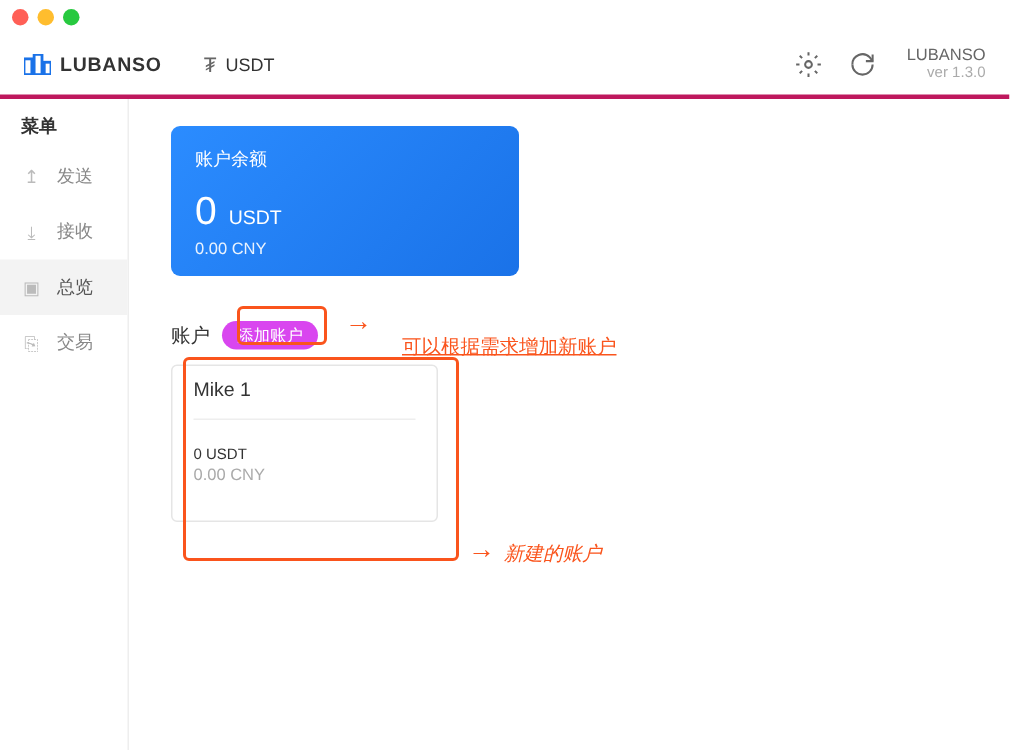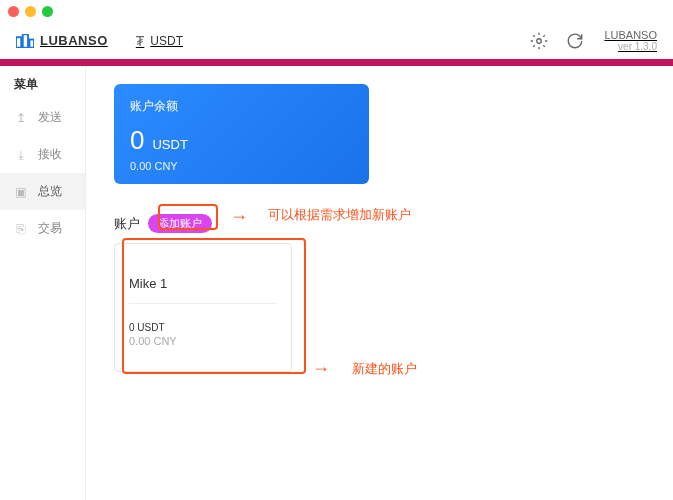--- a/index.html
+++ b/index.html
@@ -4,21 +4,21 @@
   <style>
     * { margin: 0; padding: 0; box-sizing: border-box; font-family: -apple-system, BlinkMacSystemFont, "Segoe UI", sans-serif; }
     body { width: 673px; height: 500px; background: #fff; overflow: hidden; position: relative; }
     
     .titlebar { height: 22px; display: flex; align-items: center; padding-left: 8px; gap: 6px; }
     .traffic-dot { width: 11px; height: 11px; border-radius: 50%; }
     .traffic-red { background: #ff5f56; }
     .traffic-yellow { background: #ffbd2e; }
     .traffic-green { background: #27c93f; }
     
-    .header { height: 44px; display: flex; align-items: center; padding: 0 16px; border-bottom: 7px solid #be185d; text-decoration: underline; }
+    .header { height: 44px; display: flex; align-items: center; padding: 0 16px; border-bottom: 3px solid #be185d; }
     .logo { display: flex; align-items: center; gap: 6px; }
     .logo-icon { width: 18px; height: 14px; }
     .logo-text { font-size: 13px; font-weight: 600; letter-spacing: 0.5px; color: #333; }
     .coin-selector { display: flex; align-items: center; gap: 6px; margin-left: 28px; cursor: pointer; }
     .coin-icon { font-size: 14px; color: #666; }
     .coin-label { font-size: 12px; color: #333; }
     .header-spacer { flex: 1; }
     .header-icon { width: 18px; height: 18px; margin-left: 18px; cursor: pointer; color: #666; }
     .app-info { margin-left: 20px; text-align: right; }
     .app-name { font-size: 11px; color: #666; }
@@ -29,48 +29,48 @@
     .sidebar { width: 86px; border-right: 1px solid #eee; display: flex; flex-direction: column; }
     .sidebar-title { font-size: 12px; font-weight: 600; padding: 10px 14px 6px; color: #333; }
     .sidebar-item { display: flex; align-items: center; gap: 10px; padding: 10px 14px; font-size: 12px; color: #888; cursor: pointer; }
     .sidebar-item.active { background: #f3f3f3; color: #555; }
     .sidebar-item-icon { width: 14px; height: 14px; display: flex; align-items: center; justify-content: center; font-size: 12px; color: #bbb; }
     .sidebar-spacer { flex: 1; }
     .sidebar-help { font-size: 12px; color: #888; padding: 14px; }
     
     .content { flex: 1; padding: 18px 0 0 28px; position: relative; }
     
-    .balance-card { width: 255px; background: linear-gradient(135deg, #2b8cff, #1a72e8); border-radius: 6px; padding: 14px 16px 12px; color: #fff; }
+    .balance-card { width: 232px; background: linear-gradient(135deg, #2b8cff, #1a72e8); border-radius: 6px; padding: 14px 16px 12px; color: #fff; }
     .balance-title { font-size: 12px; margin-bottom: 10px; }
     .balance-amount { display: flex; align-items: baseline; gap: 8px; margin-bottom: 4px; }
     .balance-num { font-size: 26px; font-weight: 400; }
     .balance-unit { font-size: 13px; }
     .balance-fiat { font-size: 11px; opacity: 0.9; }
     
     .accounts-header { display: flex; align-items: center; gap: 8px; margin-top: 30px; }
     .accounts-title { font-size: 13px; color: #333; }
     .add-btn { background: #d946ef; color: #fff; border: none; border-radius: 10px; padding: 2px 10px; font-size: 11px; cursor: pointer; }
     
-    .account-card { width: 178px; border: 1px solid #e5e5e5; border-radius: 4px; margin-top: 10px; padding: 32px 14px 24px; }
+    .account-card { width: 178px; border: 1px solid #e5e5e5; border-radius: 4px; margin-top: 10px; padding: 8px 14px 24px; }
     .account-name { font-size: 13px; color: #333; padding-bottom: 12px; border-bottom: 1px solid #eee; }
     .account-balance { font-size: 10px; color: #333; margin-top: 18px; }
     .account-fiat { font-size: 11px; color: #aaa; margin-top: 2px; }
     
     
     .anno-box1 { position: absolute; border: 2px solid #fa541c; border-radius: 4px; }
     .anno-arrow { position: absolute; color: #fa541c; font-size: 18px; font-weight: bold; }
     .anno-text { position: absolute; color: #fa541c; font-size: 13px; }
     
     .box-add { top: 204px; left: 158px; width: 60px; height: 26px; }
     .arrow-add { top: 204px; left: 230px; }
-    .text-add { top: 206px; left: 268px; }
+    .text-add { top: 222px; left: 268px; text-decoration: underline; }
     
     .box-card { top: 238px; left: 122px; width: 184px; height: 136px; }
     .arrow-card { top: 356px; left: 312px; }
-    .text-card { top: 360px; left: 352px; }
+    .text-card { top: 360px; left: 336px; font-style: italic; }
   </style>
 </head>
 <body>
 
 <div class="titlebar">
   <div class="traffic-dot traffic-red"></div>
   <div class="traffic-dot traffic-yellow"></div>
   <div class="traffic-dot traffic-green"></div>
 </div>
 

